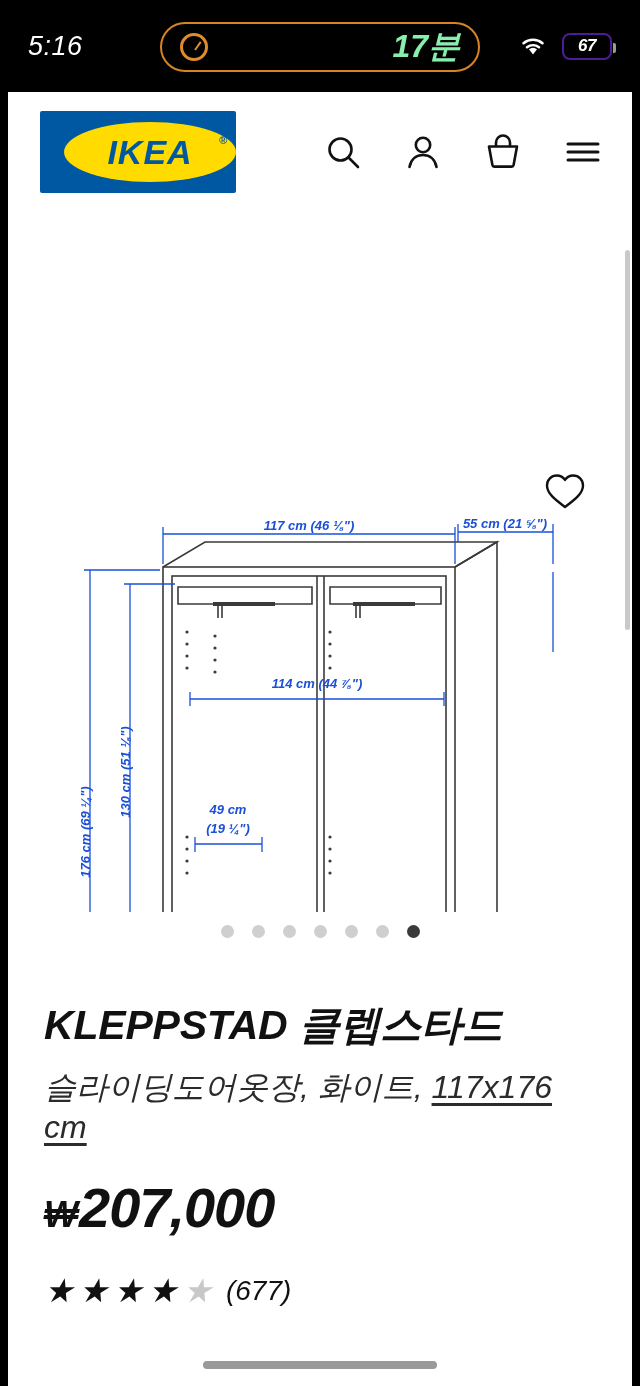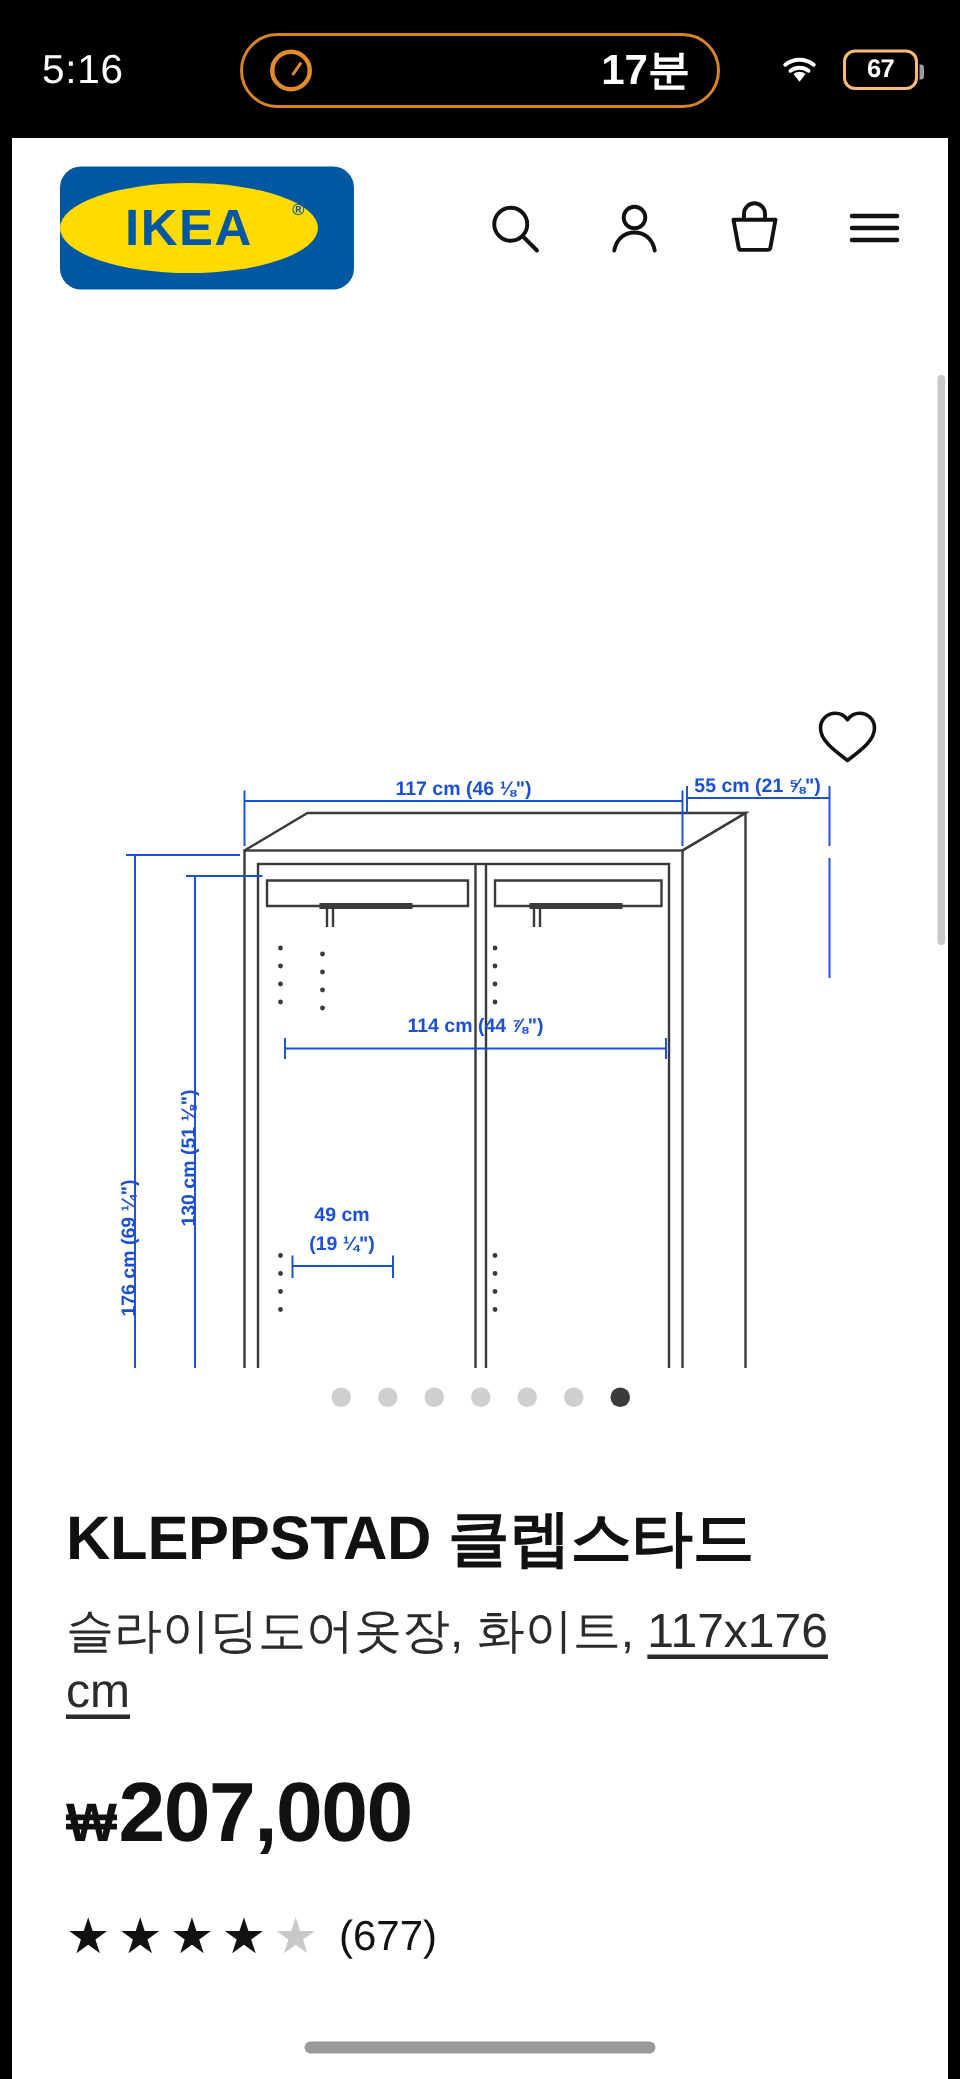--- a/index.html
+++ b/index.html
@@ -9,20 +9,21 @@
     background: #000;
     font-family: "Liberation Sans", sans-serif;
     overflow: hidden;
   }
   .phone {
     position: relative;
     width: 640px;
     height: 1386px;
     background: #ffffff;
     overflow: hidden;
+    font-style: italic;
   }
 
   
   .statusbar {
     position: relative;
     height: 92px;
     background: #000000;
     display: flex;
     align-items: center;
     justify-content: space-between;
@@ -59,36 +60,36 @@
   .pill-left::after {
     content: "";
     position: absolute;
     left: 50%; top: 4px;
     width: 2px; height: 10px;
     background: #e08b2c;
     transform-origin: bottom center;
     transform: rotate(35deg);
   }
   .pill-text {
-    color: #ffffff;
-    font-size: 28px;
+    color: #86efac;
+    font-size: 32px;
     font-weight: 700;
   }
   .status-right {
     display: flex;
     align-items: center;
     gap: 14px;
     width: 140px;
     justify-content: flex-end;
   }
   .wifi { width: 30px; height: 22px; position: relative; }
   .wifi svg { display:block; }
   .battery {
     width: 50px; height: 27px;
-    border: 2px solid #fdba74;
+    border: 2px solid #4c1d95;
     border-radius: 8px;
     position: relative;
     display: flex; align-items: center; justify-content: center;
   }
   .battery::after {
     content:"";
     position:absolute; right:-6px; top:8px;
     width:3px; height:10px; background:#9b9b9b; border-radius:0 2px 2px 0;
   }
   .battery span {
@@ -118,22 +119,22 @@
     justify-content: space-between;
     padding: 0 38px 0 40px;
     background: #ffffff;
   }
   .ikea-logo {
     width: 196px;
     height: 82px;
     background: #0058a3;
     display: flex;
     align-items: center;
-    justify-content: flex-start;
-    border-radius: 14px;
+    justify-content: flex-end;
+    border-radius: 2px;
   }
   .ikea-oval {
     width: 172px;
     height: 60px;
     background: #ffdb00;
     border-radius: 50%;
     display: flex;
     align-items: center;
     justify-content: center;
     position: relative;

